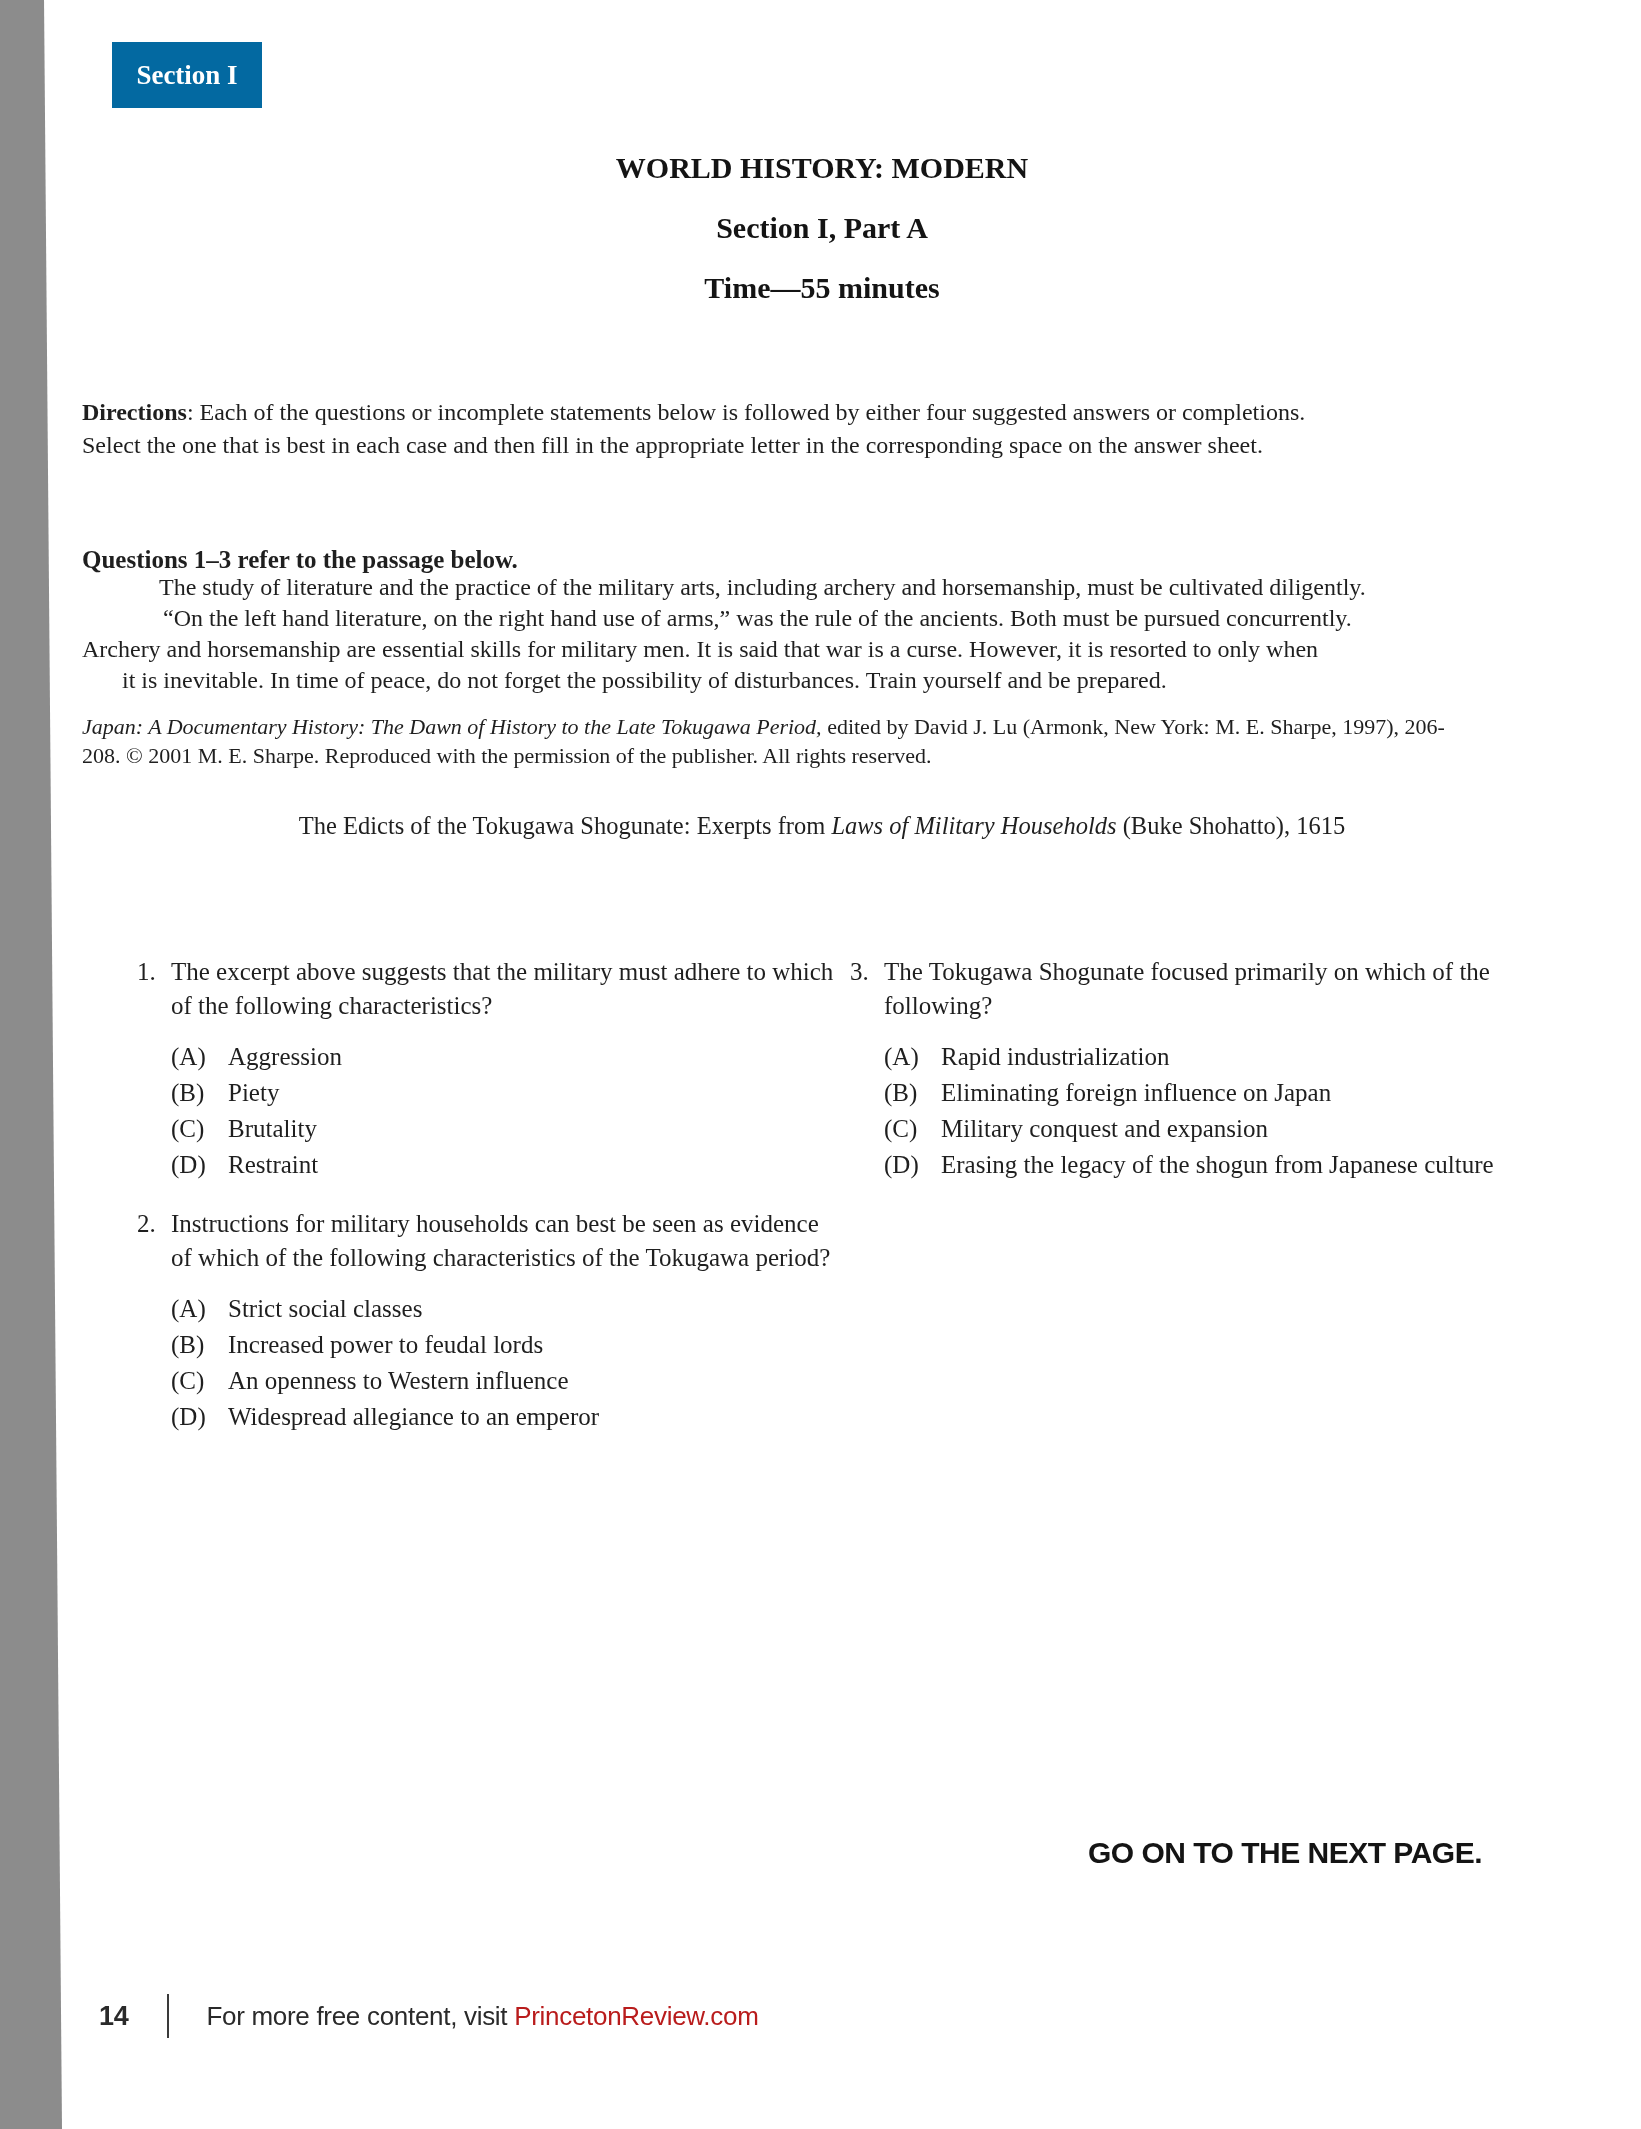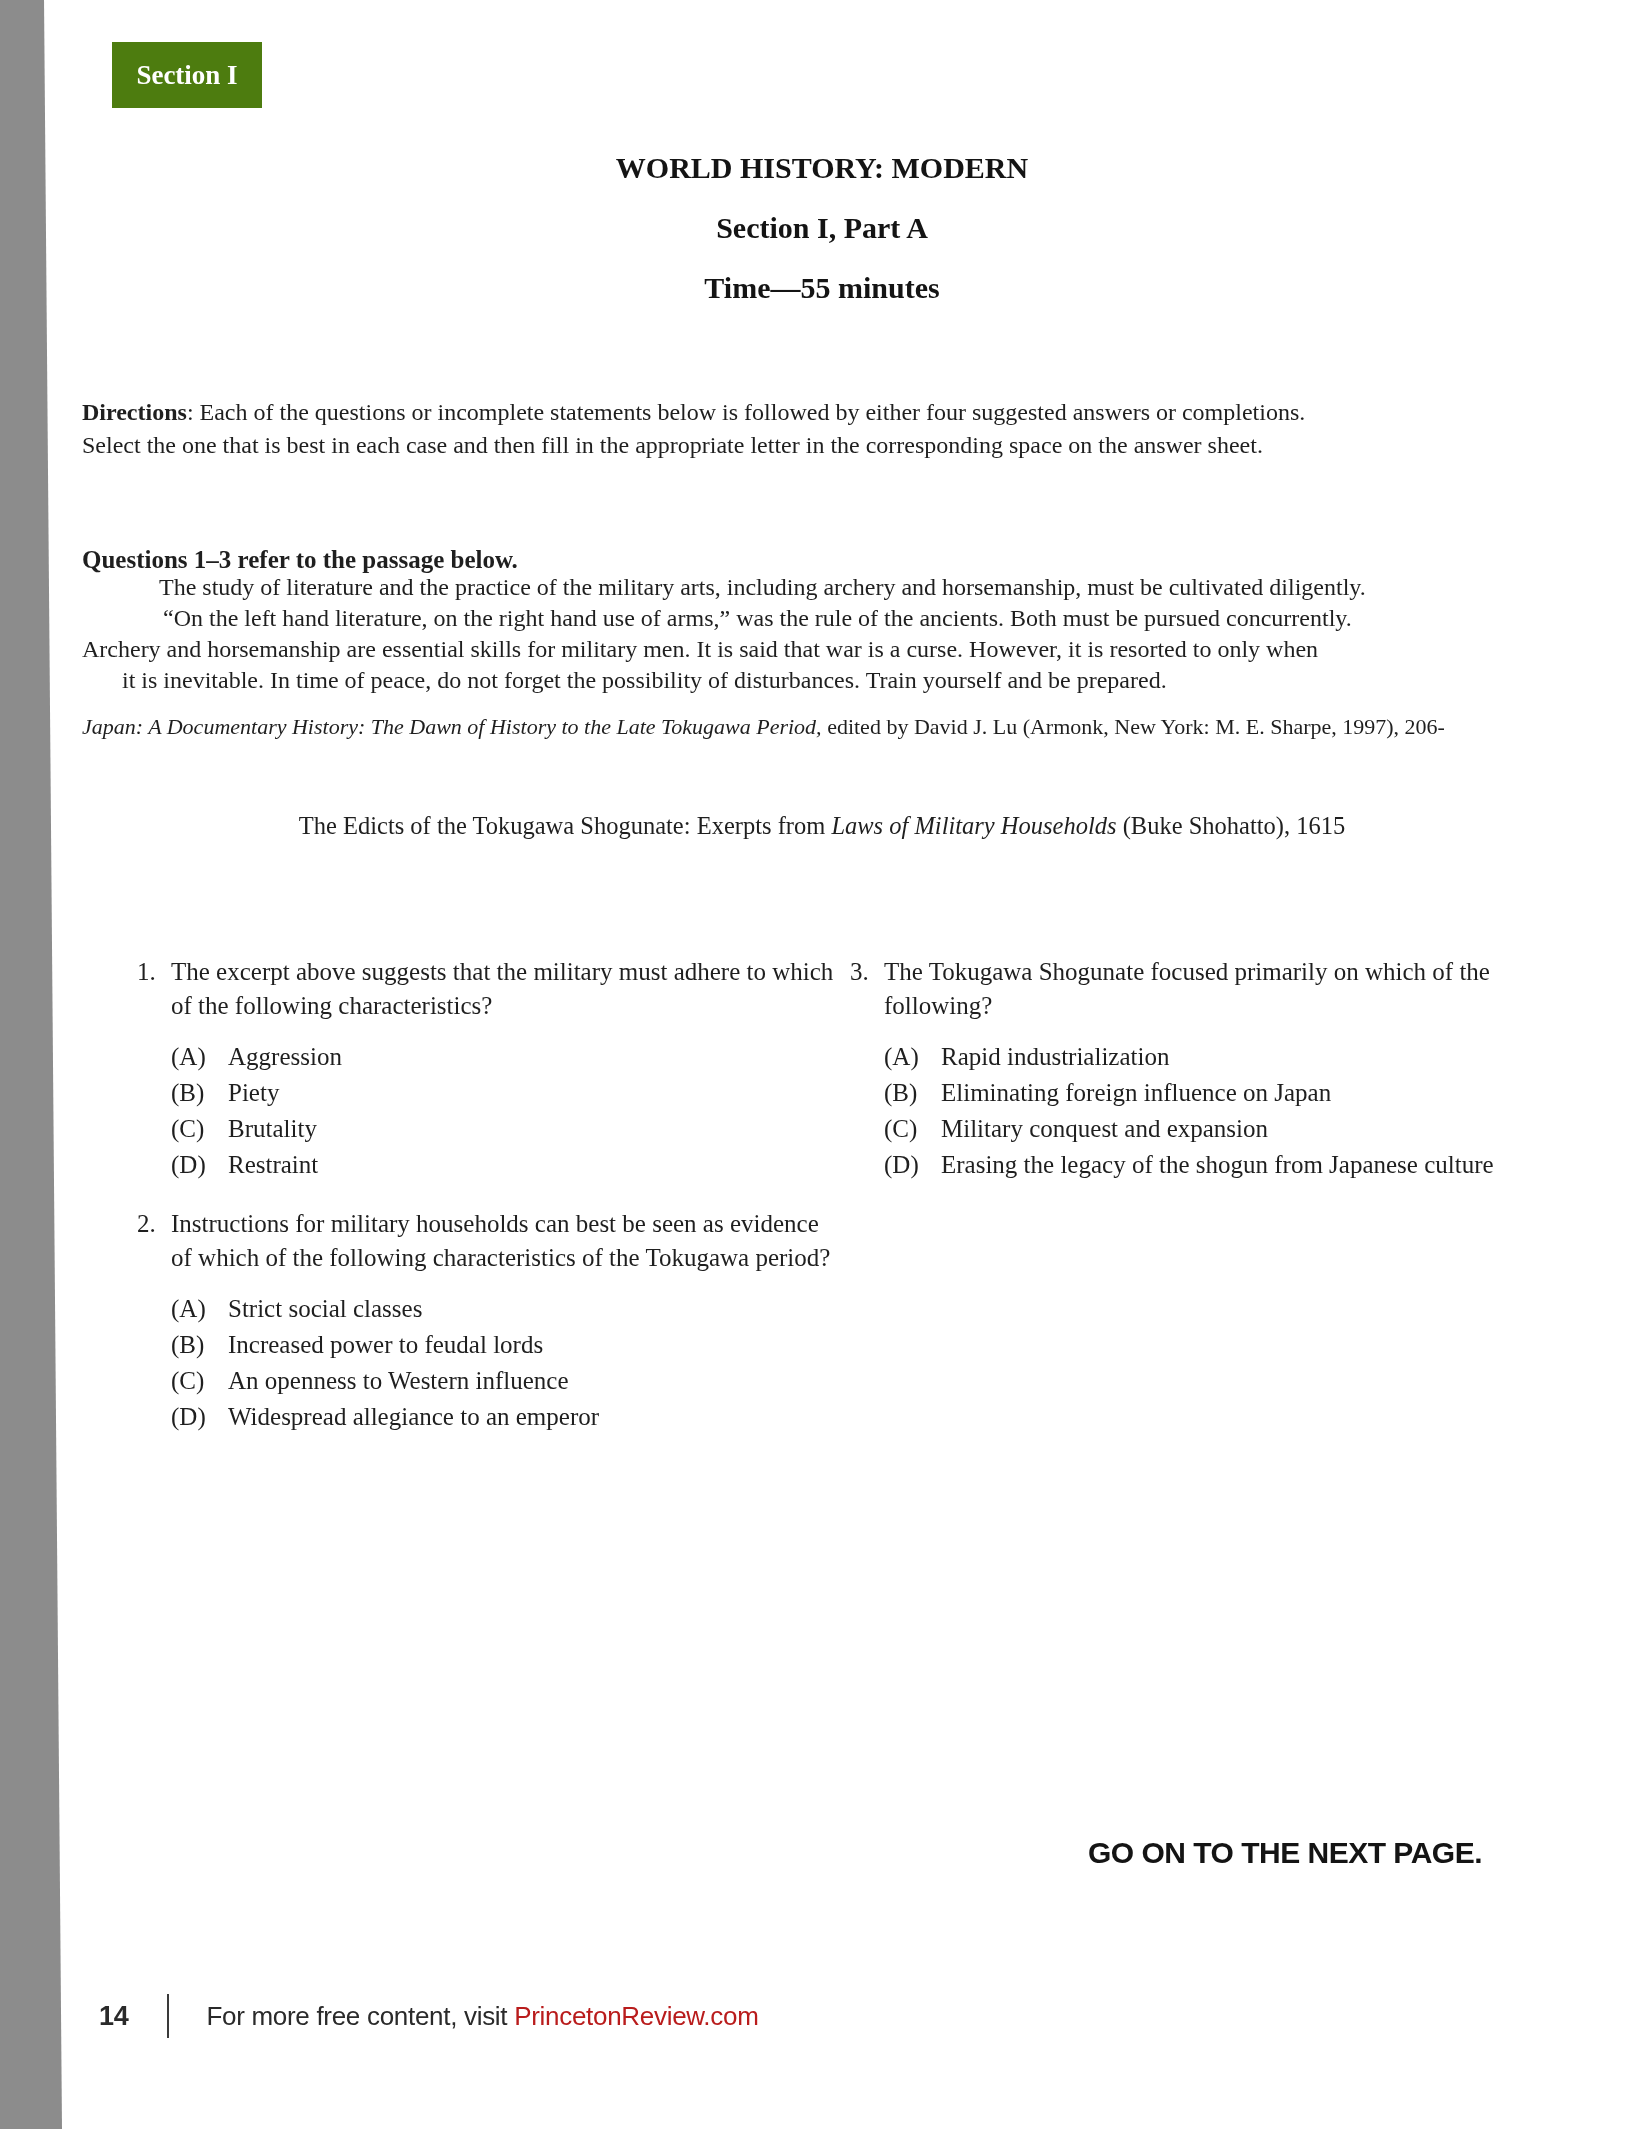--- a/index.html
+++ b/index.html
@@ -14,21 +14,21 @@
   }
   
   .gutter {
     position:absolute; left:0; top:0; bottom:0; width:62px;
     background:#8c8c8c;
     clip-path:polygon(0 0, 71% 0, 100% 100%, 0 100%);
   }
   .section-tab {
     position:absolute; left:112px; top:42px;
     width:150px; height:66px;
-    background:#4d7c0f; color:#ffffff;
+    background:#0369a1; color:#ffffff;
     display:flex; align-items:center; justify-content:center;
     font-weight:bold; font-size:27px;
   }
   .exam-header {
     position:absolute; left:82px; top:150px; width:1480px;
     text-align:center;
   }
   .exam-header .h-line {
     font-weight:bold; font-size:30px; line-height:36px; margin-bottom:24px;
     color:#141414;
@@ -117,20 +117,21 @@
 
   <div class="passage">
     <span class="nowrap-line ind1">The study of literature and the practice of the military arts, including archery and horsemanship, must be cultivated diligently.</span>
     <span class="nowrap-line ind2">“On the left hand literature, on the right hand use of arms,” was the rule of the ancients. Both must be pursued concurrently.</span>
     <span class="nowrap-line ind3">Archery and horsemanship are essential skills for military men. It is said that war is a curse. However, it is resorted to only when</span>
     <span class="nowrap-line ind4">it is inevitable. In time of peace, do not forget the possibility of disturbances. Train yourself and be prepared.</span>
   </div>
 
   <div class="citation">
     <span class="nowrap-line"><i>Japan: A Documentary History: The Dawn of History to the Late Tokugawa Period,</i><span> edited by David J. Lu (Armonk, New York: M. E. Sharpe, 1997), 206-</span></span>
+    <span class="nowrap-line">208. © 2001 M. E. Sharpe. Reproduced with the permission of the publisher. All rights reserved.</span>
   </div>
 
   <div class="attribution">
     <span>The Edicts of the Tokugawa Shogunate: Exerpts from </span><i>Laws of Military Households</i><span> (Buke Shohatto), 1615</span>
   </div>
 
   <div class="questions">
     <div class="q-col-left">
 
       <div class="q">

